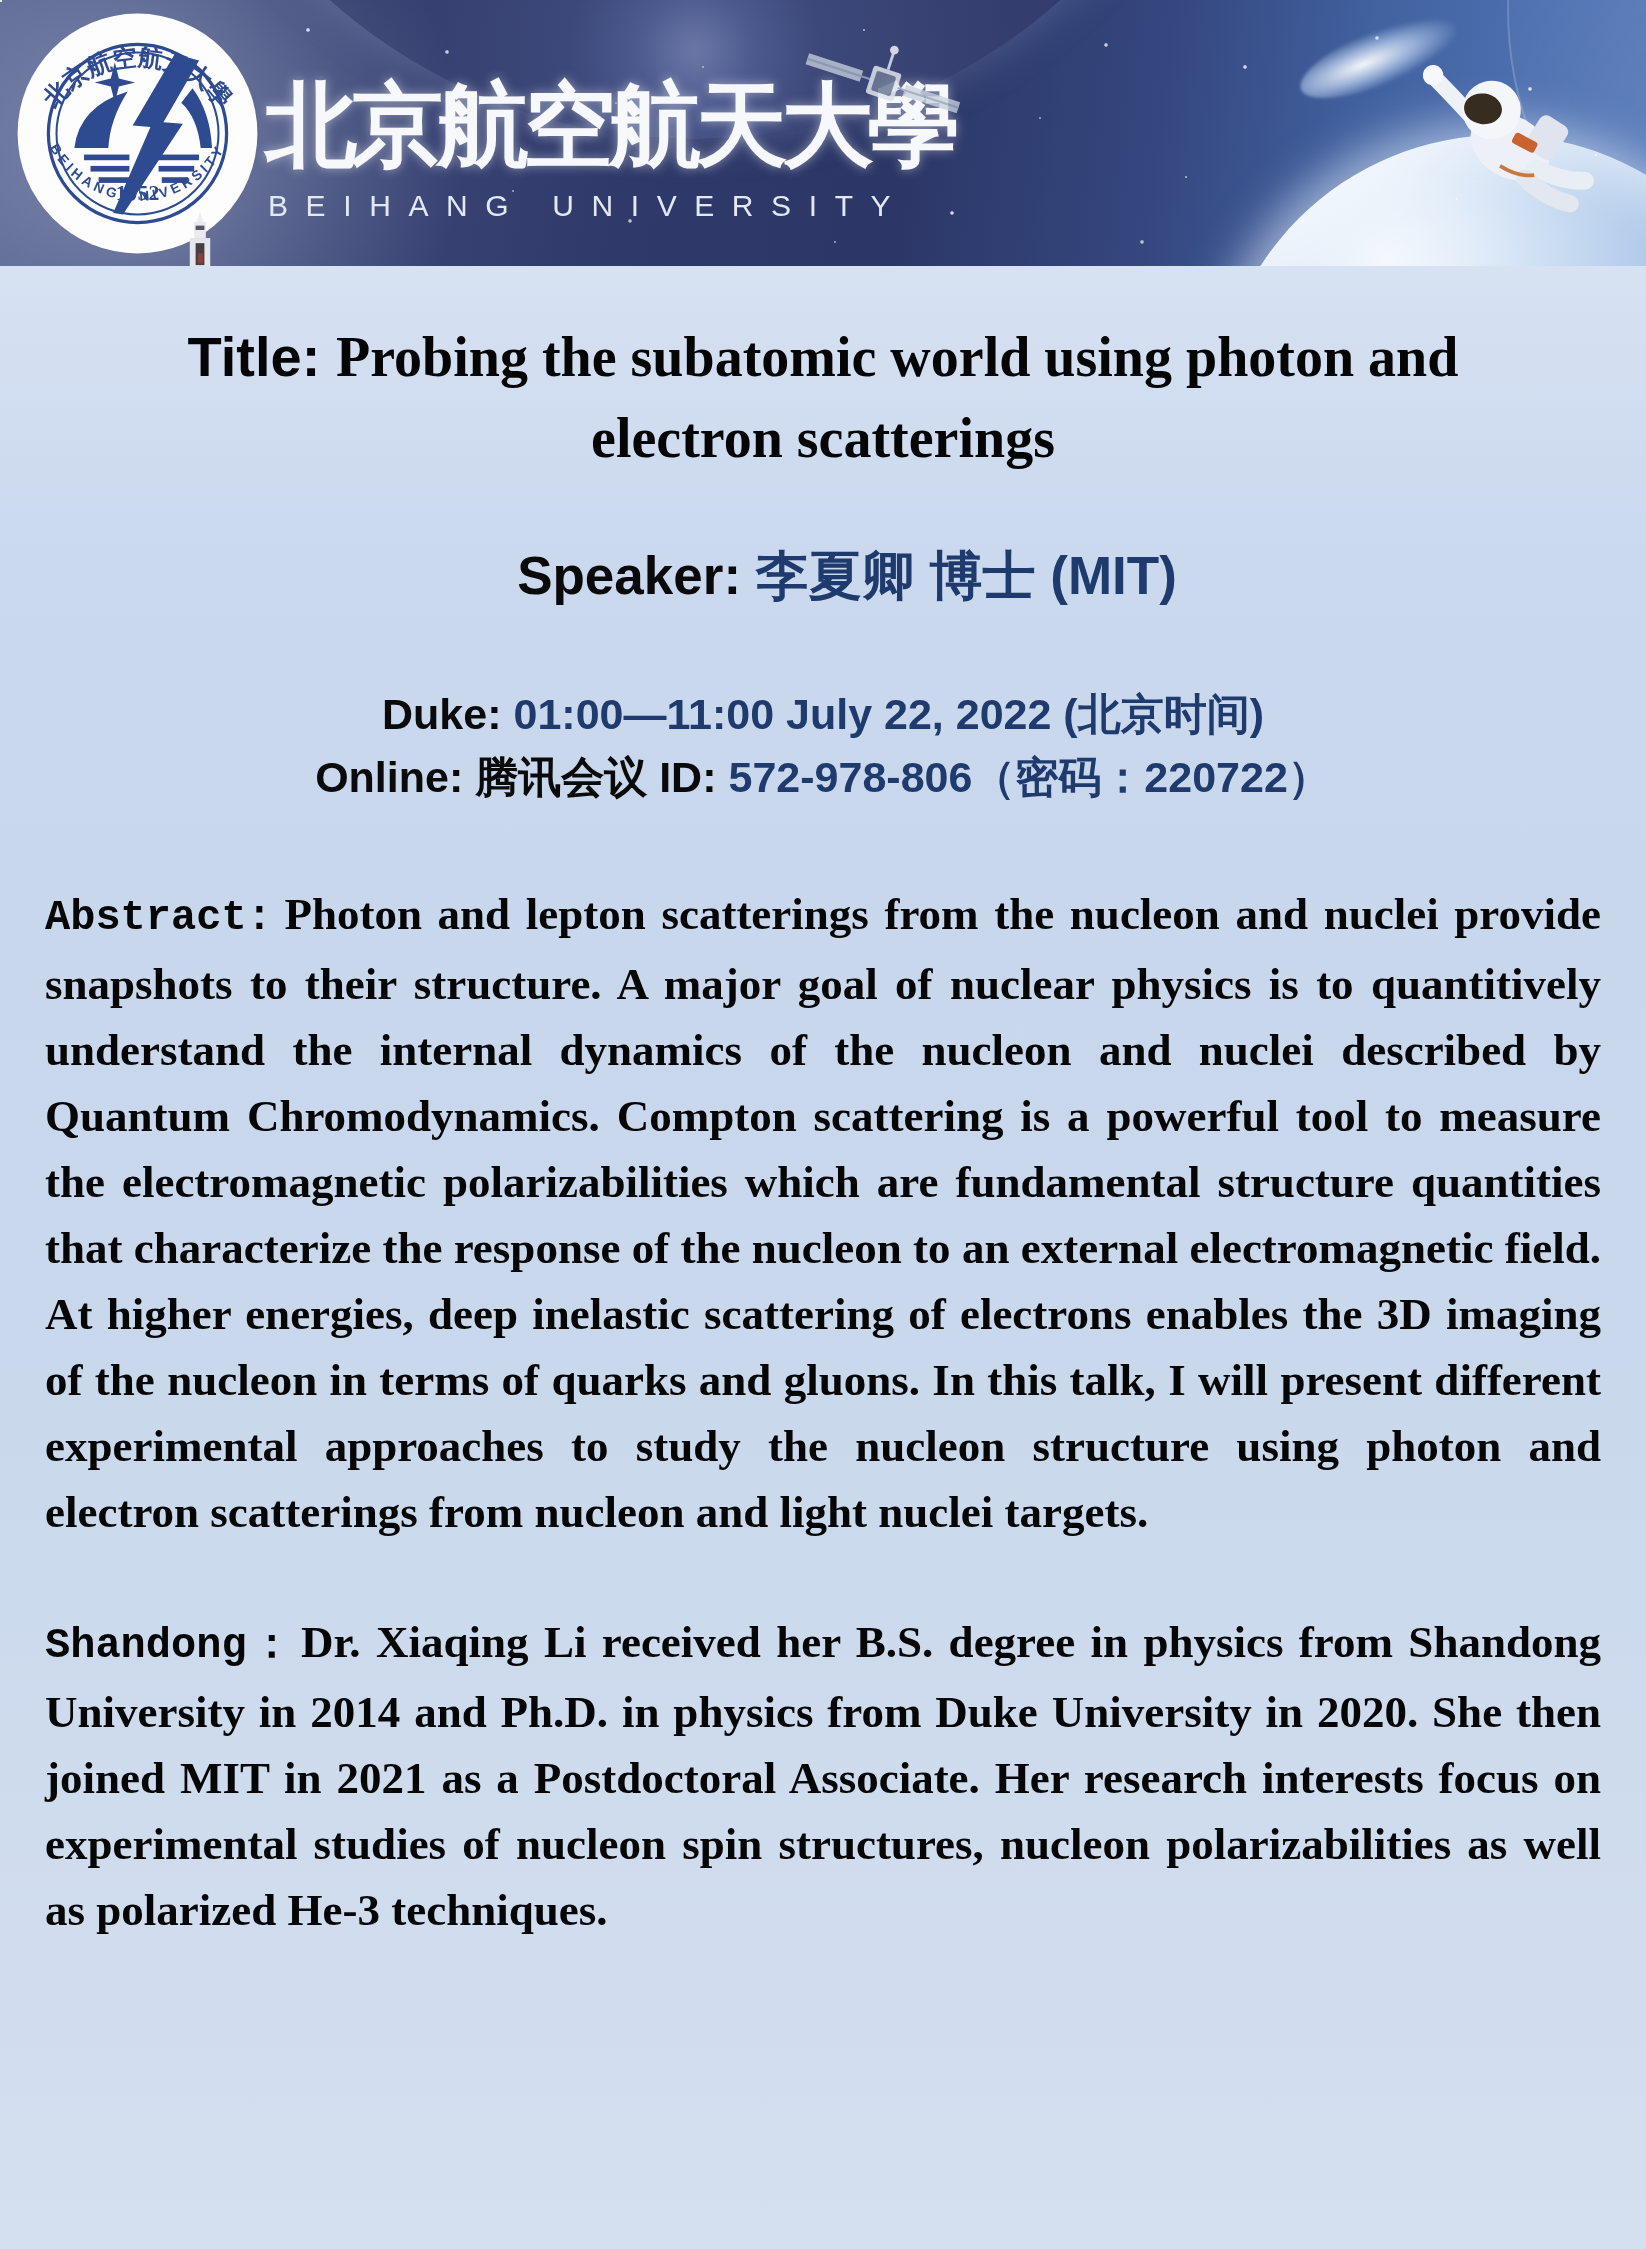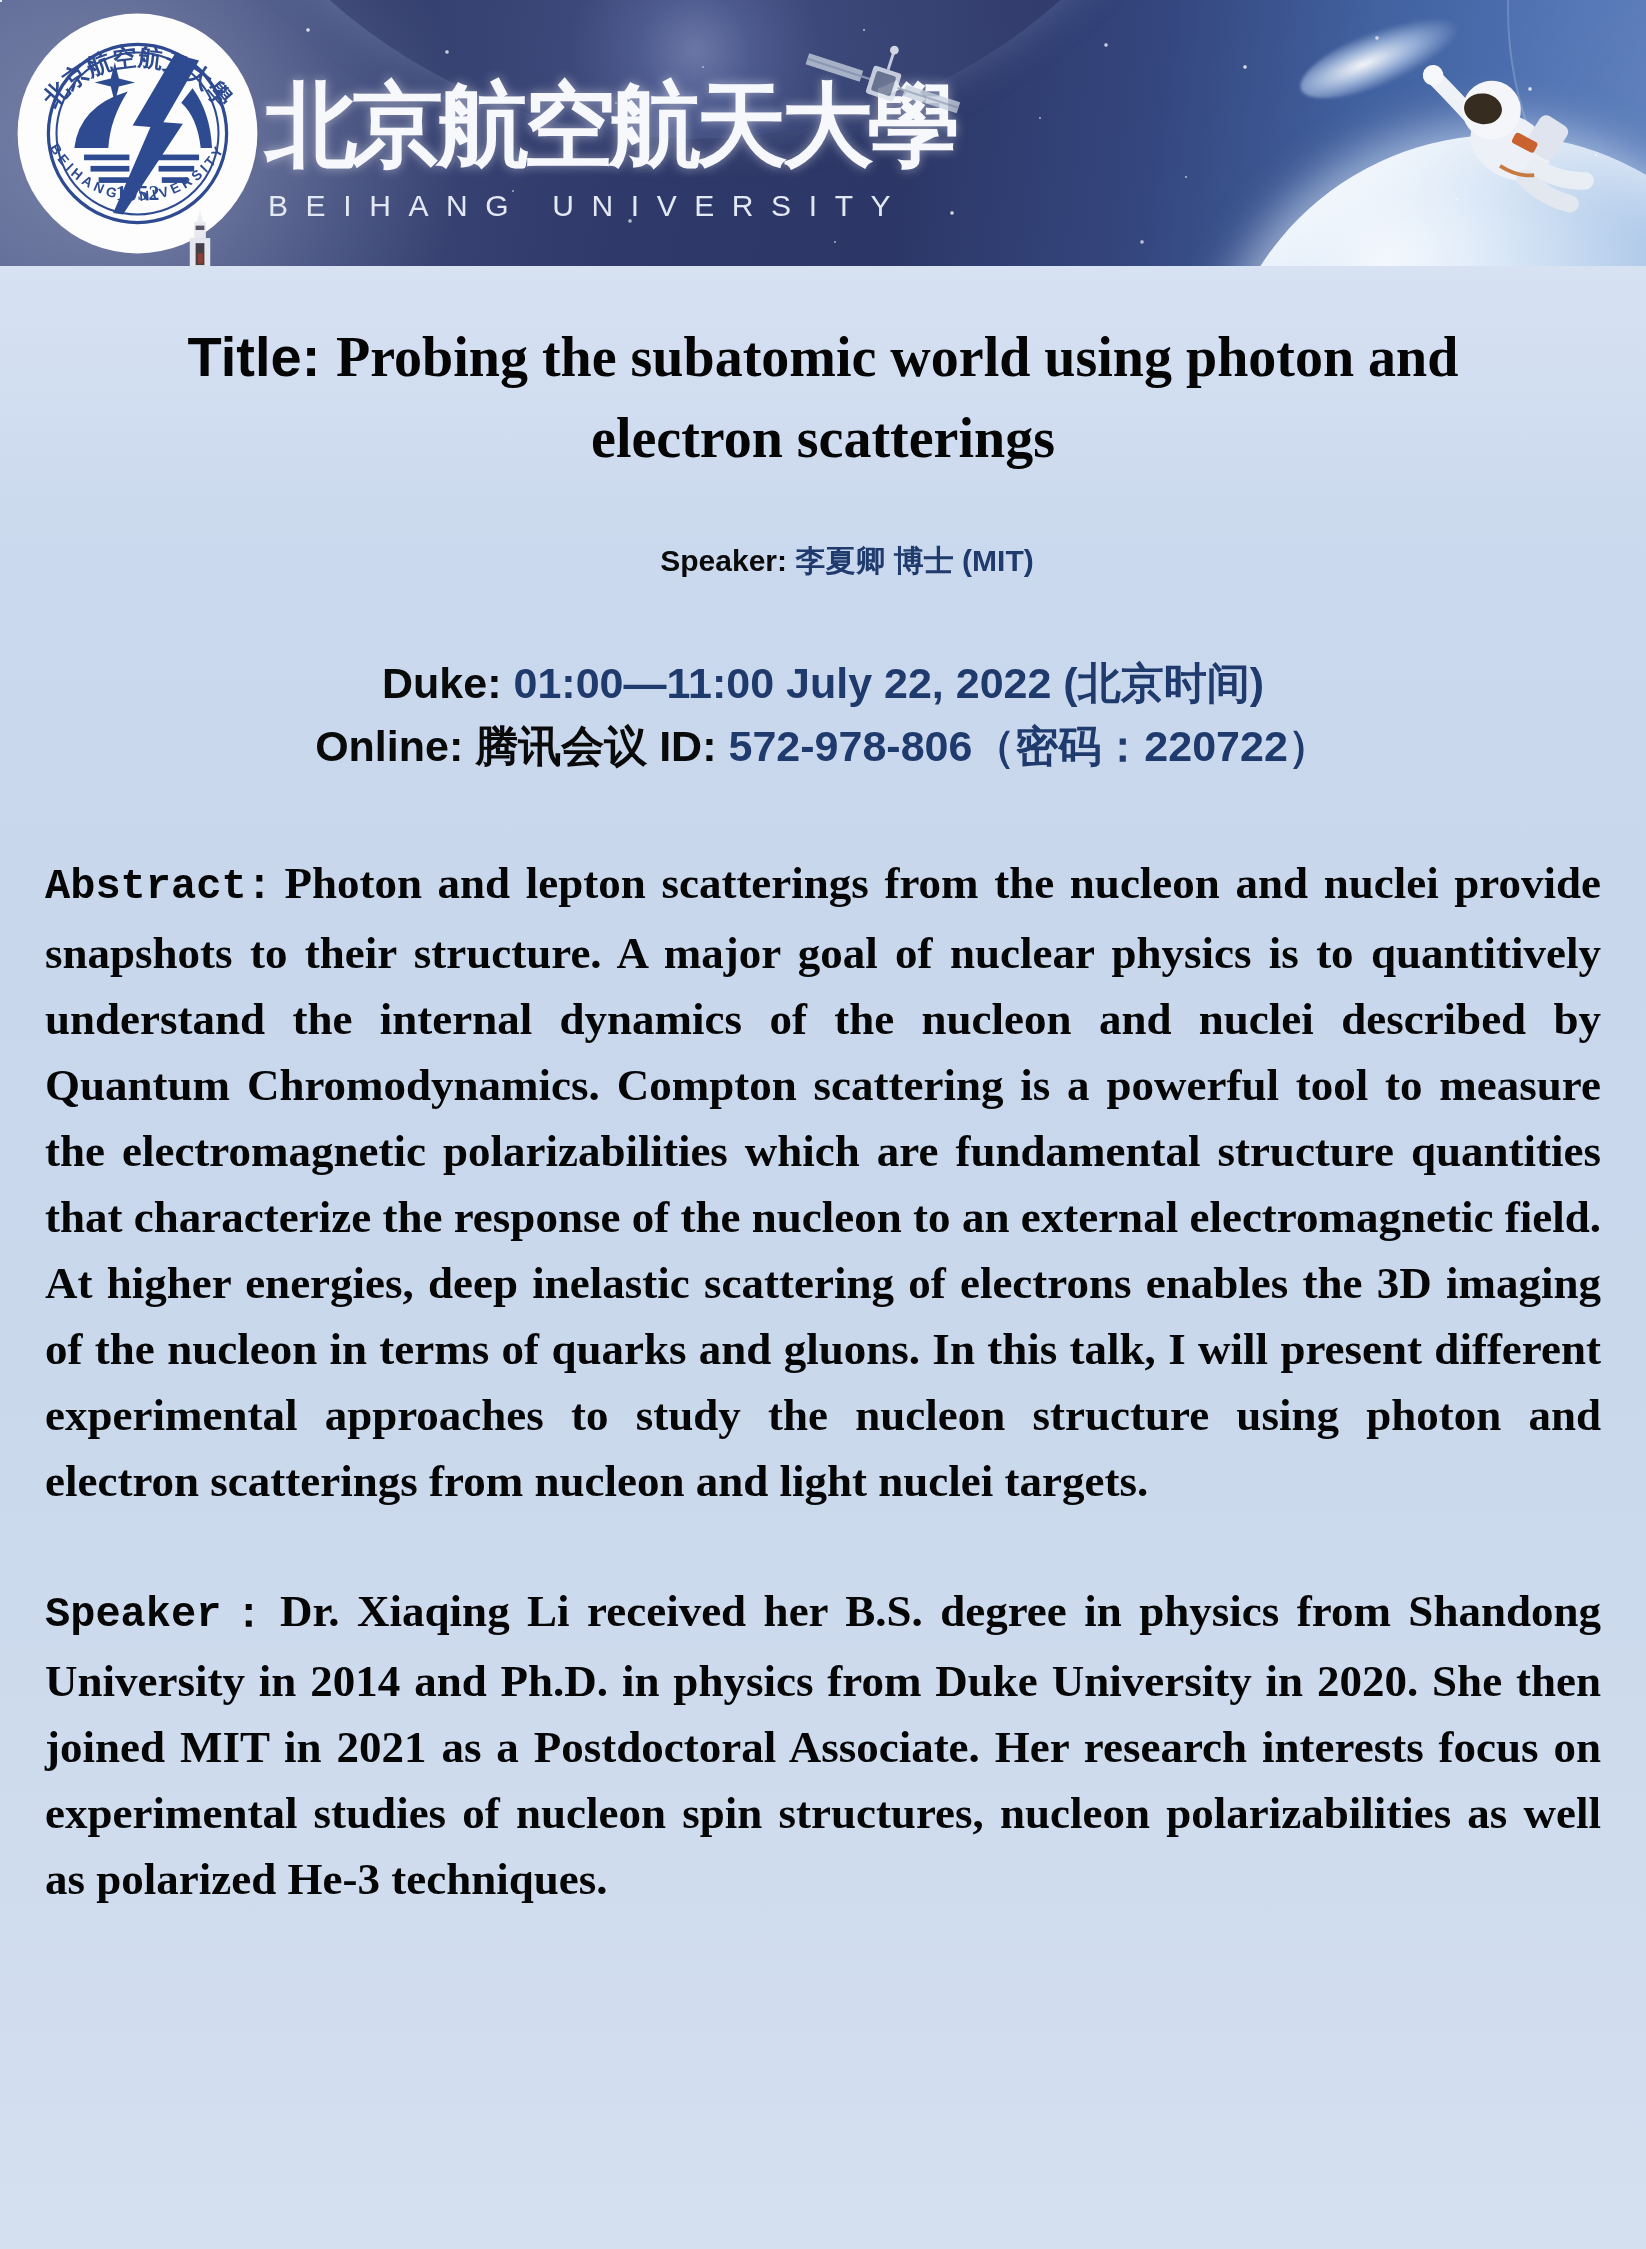--- a/index.html
+++ b/index.html
@@ -86,21 +86,21 @@
   .content { position: absolute; left: 0; top: 266px; width: 1646px; }
   .title-block {
     margin: 51px auto 0; width: 1390px; text-align: center;
     font-size: 56px; font-weight: bold; color: #050505; line-height: 1.42;
   }
   .title-block .label-sans { font-family: "Liberation Sans", sans-serif; margin-right: 0.28em; }
   .title-block .title-serif { font-family: "Liberation Serif", serif; }
 
   .speaker-line {
     margin-top: 63px; text-align: center;
-    font-size: 30px; font-weight: bold; color: #0a0a0a; padding-left: 48px;
+    font-size: 53px; font-weight: bold; color: #0a0a0a; padding-left: 48px;
   }
   .speaker-line .value { color: #1f3a6c; margin-left: 0.28em; }
 
   .meta-block { margin-top: 70px; text-align: center; font-size: 43px; font-weight: bold; line-height: 1.47; }
   .meta-block .label { color: #0a0a0a; }
   .meta-block .value { color: #1f3a6c; margin-left: 0.28em; }
 
   .para {
     margin: 0 45px; text-align: justify;
     font-family: "Liberation Serif", serif;
@@ -226,18 +226,18 @@
       <div>
         <span class="label">Online: 腾讯会议 ID:</span><span class="value">572-978-806（密码：220722）</span>
       </div>
     </div>
 
     <p class="para abstract">
       <span class="para-label">Abstract:</span><span>Photon and lepton scatterings from the nucleon and nuclei provide snapshots to their structure. A major goal of nuclear physics is to quantitively understand the internal dynamics of the nucleon and nuclei described by Quantum Chromodynamics. Compton scattering is a powerful tool to measure the electromagnetic polarizabilities which are fundamental structure quantities that characterize the response of the nucleon to an external electromagnetic field. At higher energies, deep inelastic scattering of electrons enables the 3D imaging of the nucleon in terms of quarks and gluons. In this talk, I will present different experimental approaches to study the nucleon structure using photon and electron scatterings from nucleon and light nuclei targets.</span>
     </p>
 
     <p class="para bio">
-      <span class="para-label">Speaker：</span><span>Dr. Xiaqing Li received her B.S. degree in physics from Shandong University in 2014 and Ph.D. in physics from Duke University in 2020. She then joined MIT in 2021 as a Postdoctoral Associate. Her research interests focus on experimental studies of nucleon spin structures, nucleon polarizabilities as well as polarized He-3 techniques.</span>
+      <span class="para-label">Shandong：</span><span>Dr. Xiaqing Li received her B.S. degree in physics from Shandong University in 2014 and Ph.D. in physics from Duke University in 2020. She then joined MIT in 2021 as a Postdoctoral Associate. Her research interests focus on experimental studies of nucleon spin structures, nucleon polarizabilities as well as polarized He-3 techniques.</span>
     </p>
 
   </div>
 </div>
 
 
 </body></html>

